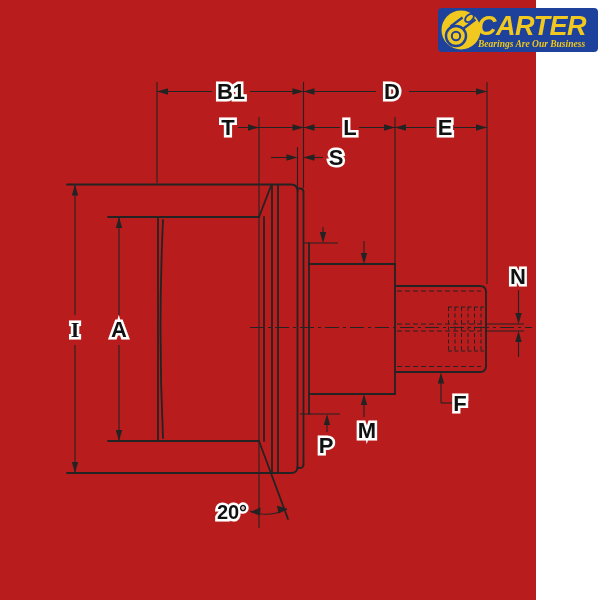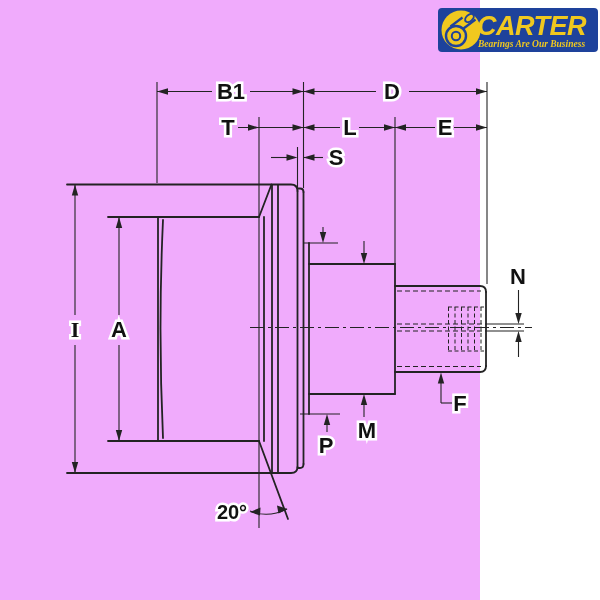--- a/index.html
+++ b/index.html
@@ -1,17 +1,17 @@
 <!DOCTYPE html>
 <html><head>
 <meta charset="utf-8">
 <style>
   html,body { margin:0; padding:0; background:#ffffff; }
   #canvas {
-    position:relative; width:480px; height:600px; background:#f0abfc;
+    position:relative; width:536px; height:600px; background:#b91c1c;
     font-family:"Liberation Sans", sans-serif;
   }
   svg { display:block; }
   
   .pl  { stroke:#232323; stroke-width:1.8; fill:none; stroke-linecap:round; }
   
   .tl  { stroke:#232323; stroke-width:1.1; fill:none; stroke-linecap:butt; }
   
   .dsh { stroke:#232323; stroke-width:1; fill:none; stroke-dasharray:5 3; }
   .dsh2{ stroke:#232323; stroke-width:1; fill:none; stroke-dasharray:4 2.5; }

